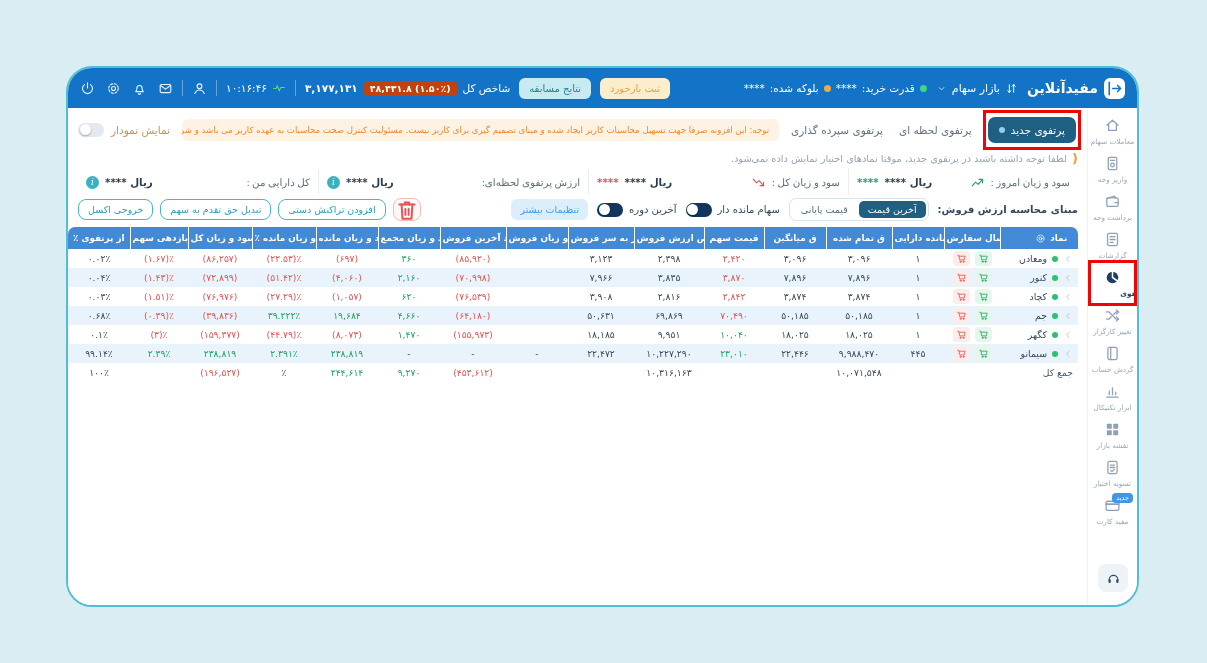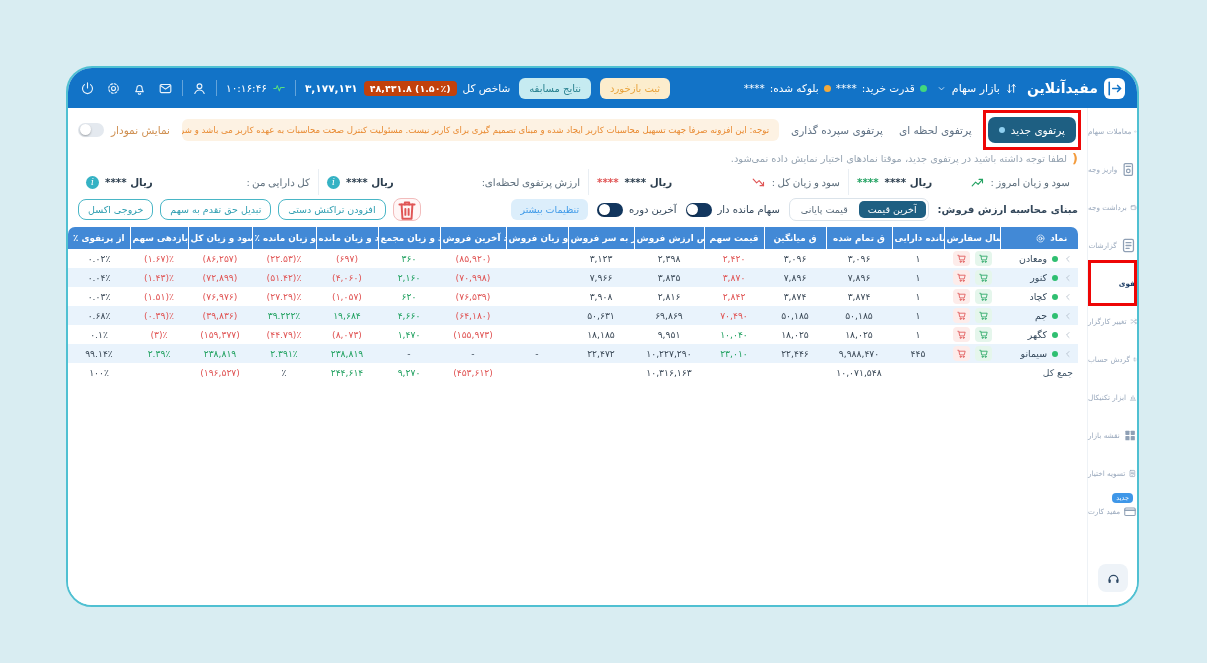--- a/index.html
+++ b/index.html
@@ -33,21 +33,21 @@
   .badge{background:#c2410c;color:#fff;border-radius:4px;padding:2px 6px;font-size:9.5px;font-weight:bold;}
   .ival{font-size:10.5px;font-weight:bold;}
   .vsep{width:1px;height:16px;background:rgba(255,255,255,.35);display:inline-block;}
   .time{display:flex;align-items:center;gap:5px;}
   .pulse{color:#57e07f;width:14px;height:14px;}
   .tb-icons{display:flex;align-items:center;gap:11px;}
   .tb-ic{display:inline-flex;width:15px;height:15px;color:#eaf3fb;cursor:pointer;}
   
   .sidebar{position:absolute;top:40px;right:0;bottom:0;width:50px;background:#fff;
            border-left:1px solid #eef2f6;padding-top:4px;z-index:3;}
-  .side-item{height:38px;display:flex;align-items:center;justify-content:center;
+  .side-item{height:38px;display:flex;flex-direction:column;align-items:center;justify-content:center;
              gap:3px;color:#8fa0b5;position:relative;cursor:pointer;}
   .side-item .si{width:17px;height:17px;display:inline-flex;}
   .side-item .sl{font-size:7.3px;color:#9aa9bd;white-space:nowrap;}
   .side-item.active{color:#1d3e66;}
   .side-item.active .sl{color:#1d3e66;font-weight:bold;margin-left:42px;}
   .side-item.annotated::after{content:'';position:absolute;inset:-4px 0px;border:3px solid var(--ann);z-index:5;}
   .nbadge{position:absolute;top:1px;right:4px;background:#3f97e8;color:#fff;font-size:6.5px;
           border-radius:4px;padding:1px 4px;}
   .support{position:absolute;bottom:13px;left:10px;width:30px;height:28px;background:#eef3f8;
            border-radius:8px;color:#2f4a66;display:flex;align-items:center;justify-content:center;cursor:pointer;}

